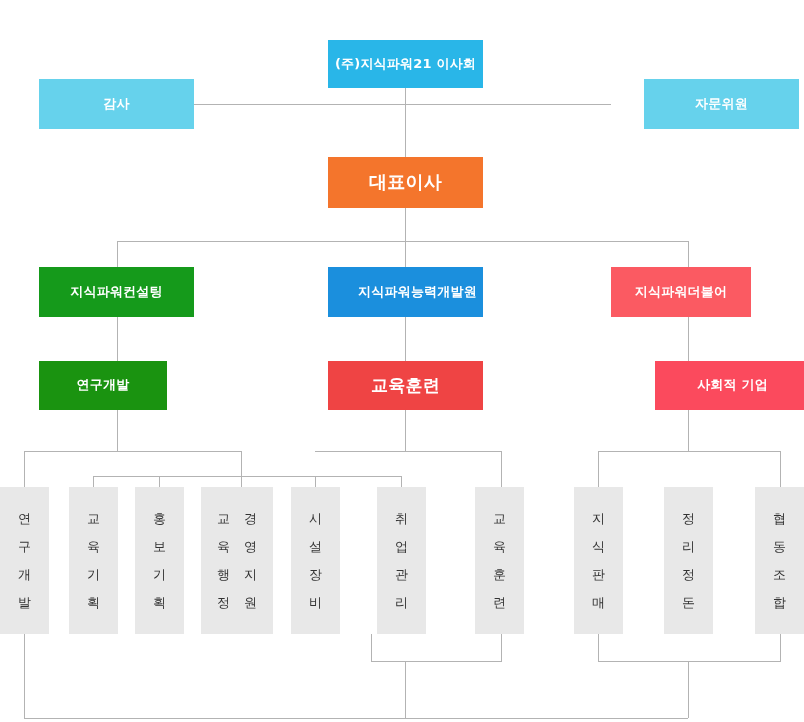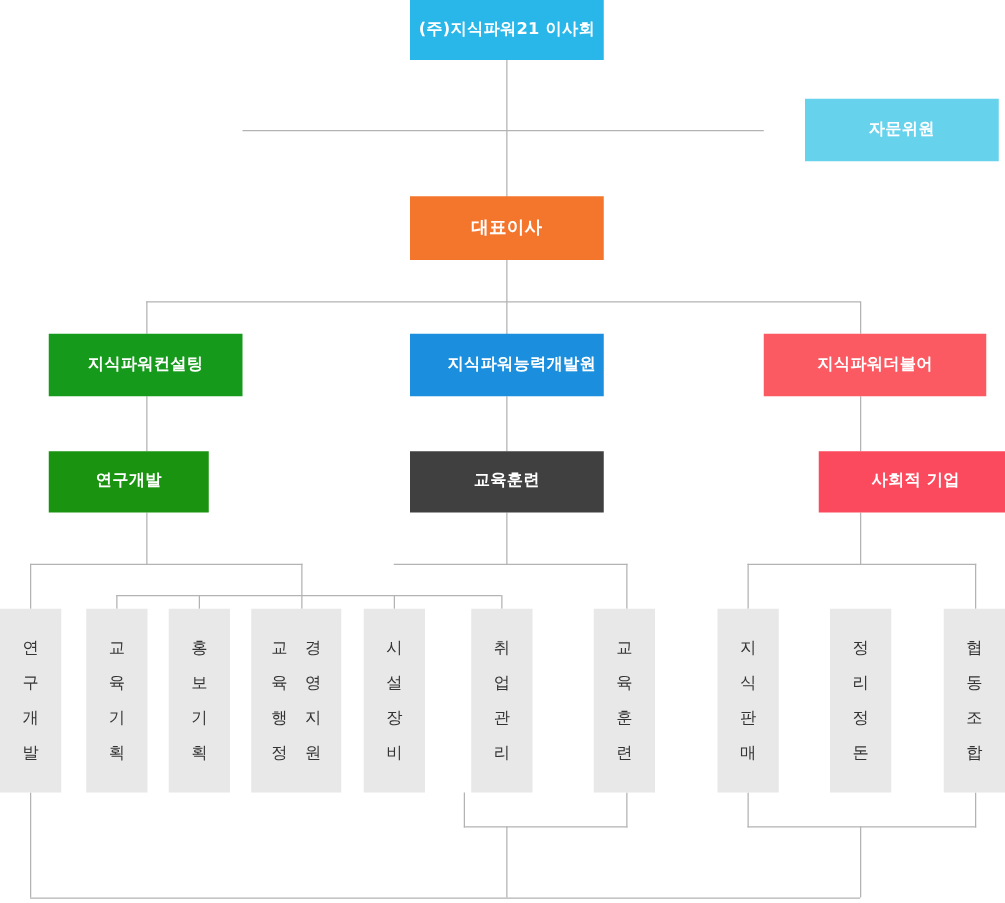--- a/index.html
+++ b/index.html
@@ -29,27 +29,27 @@
     box-sizing: border-box;
     display: flex;
     align-items: center;
     justify-content: center;
     text-align: center;
     color: #ffffff;
     font-weight: bold;
     letter-spacing: 0.2px;
     line-height: 1.25;
   }
-  .node.lvl-board   { background: #29b6e8; font-size: 13px; }
+  .node.lvl-board   { background: #29b6e8; font-size: 13px; margin-top: 40px; }
   .node.lvl-aux     { background: #66d2ec; font-size: 13px; }
-  .node.lvl-ceo     { background: #f4752c; font-size: 14px; }
+  .node.lvl-ceo     { background: #f4752c; font-size: 18px; }
   .node.lvl-green   { background: #159a1b; font-size: 13px; }
   .node.lvl-green2  { background: #1a9310; font-size: 13px; }
   .node.lvl-blue    { background: #1b8fdd; font-size: 13px; }
-  .node.lvl-blue2   { background: #404040; font-size: 13px; justify-content: center; }
+  .node.lvl-blue2   { background: #ef4444; font-size: 17px; justify-content: center; }
   .node.lvl-red     { background: #fb5a62; font-size: 13px; }
   .node.lvl-red2    { background: #fb4a5d; font-size: 13px; }
 
   .leaf {
     position: absolute;
     box-sizing: border-box;
     background: #e8e8e8;
     color: #333333;
     font-size: 13px;
     line-height: 1.0;
@@ -118,38 +118,41 @@
 
   <div class="line v" style="left:598px; top:634px; height:28px;"></div>
   <div class="line h" style="left:598px; top:661px; width:183px;"></div>
   <div class="line v" style="left:780px; top:634px; height:28px;"></div>
   <div class="line v" style="left:688px; top:661px; height:57px;"></div>
 
   <div class="node lvl-board" style="left:328px; top:0px; width:155px; height:48px;">
     <span>(주)지식파워21 이사회</span>
   </div>
 
+  <div class="node lvl-aux" style="left:39px; top:79px; width:155px; height:50px;">
+    <span>감사</span>
+  </div>
 
   <div class="node lvl-aux" style="left:644px; top:79px; width:155px; height:50px;">
     <span>자문위원</span>
   </div>
 
   <div class="node lvl-ceo" style="left:328px; top:157px; width:155px; height:51px;">
     <span>대표이사</span>
   </div>
 
   <div class="node lvl-green" style="left:39px; top:267px; width:155px; height:50px;justify-content:center;">
     <span>지식파워컨설팅</span>
   </div>
 
   <div class="node lvl-blue" style="left:328px; top:267px; width:155px; height:50px;padding-left:24px;">
     <span>지식파워능력개발원</span>
   </div>
 
-  <div class="node lvl-red" style="left:611px; top:267px; width:178px; height:50px;">
+  <div class="node lvl-red" style="left:611px; top:267px; width:140px; height:50px;">
     <span>지식파워더불어</span>
   </div>
 
   <div class="node lvl-green2" style="left:39px; top:361px; width:128px; height:49px;">
     <span>연구개발</span>
   </div>
 
   <div class="node lvl-blue2" style="left:328px; top:361px; width:155px; height:49px;">
     <span>교육훈련</span>
   </div>

